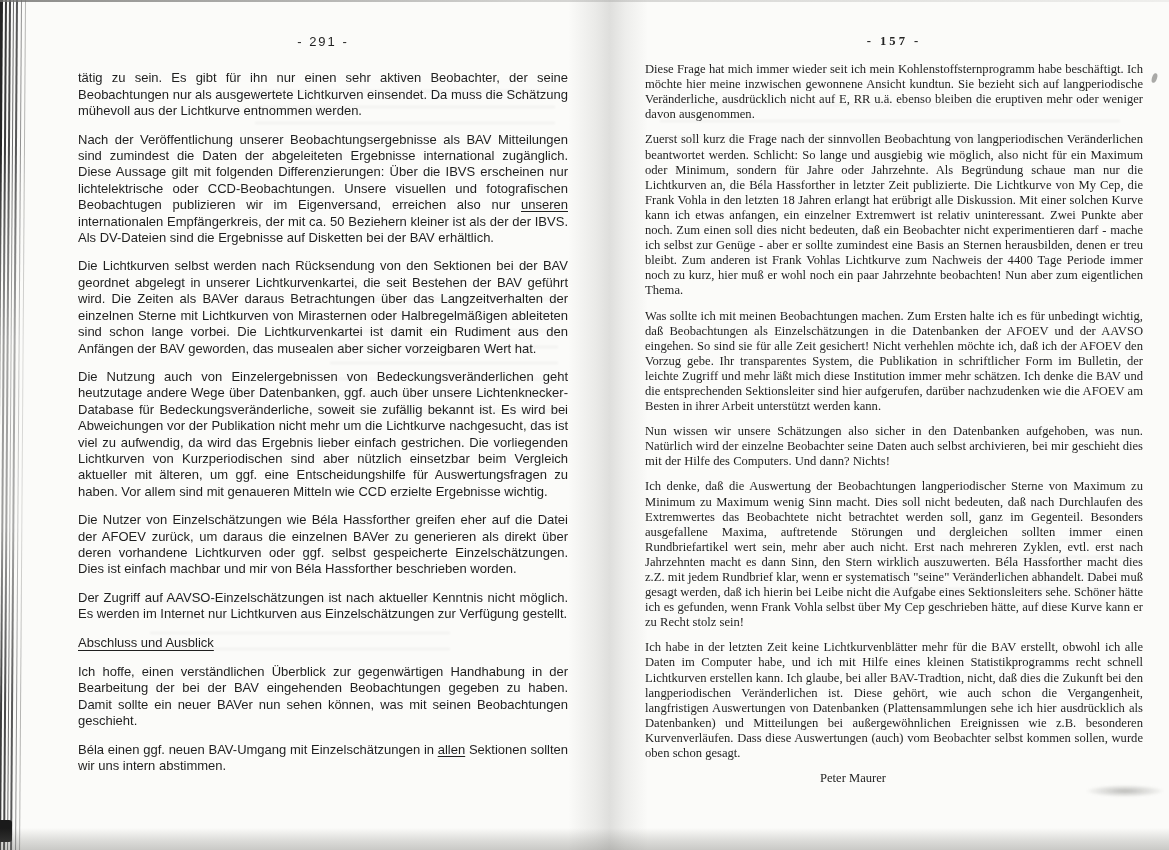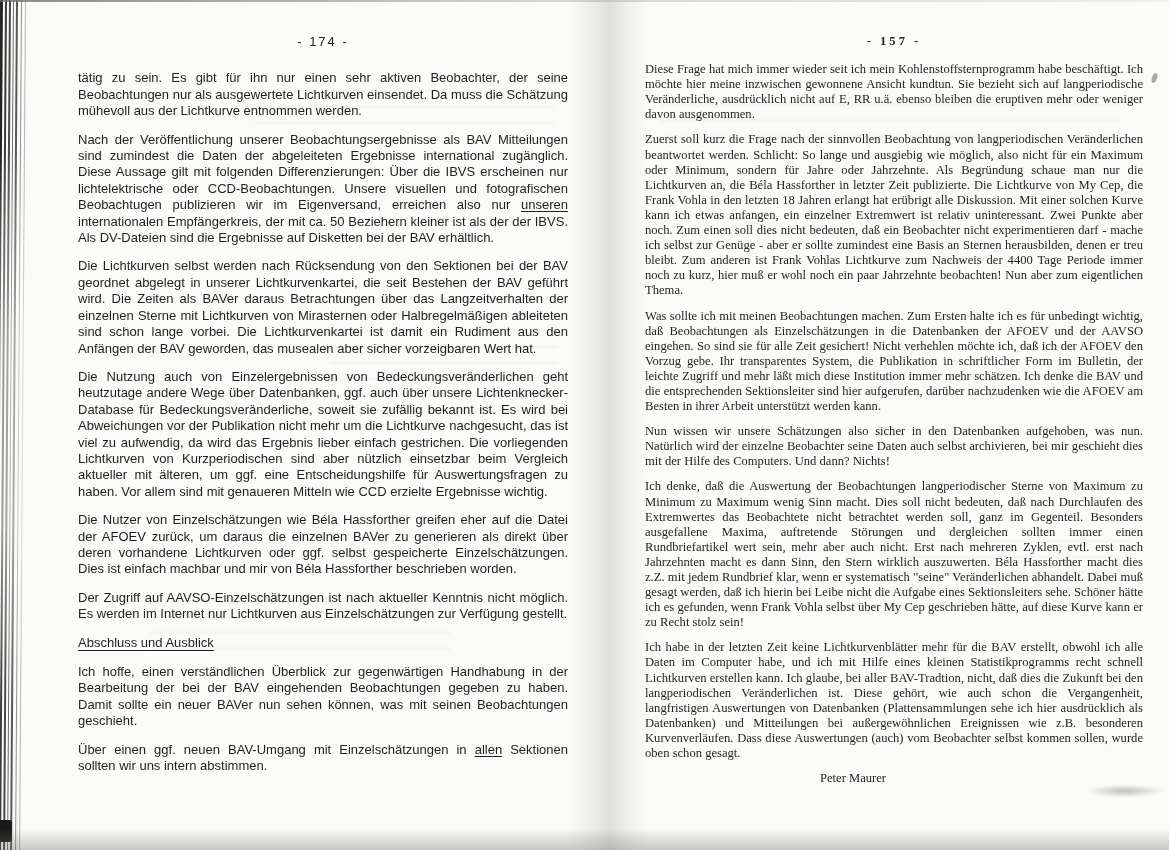--- a/index.html
+++ b/index.html
@@ -106,30 +106,30 @@
   <div class="bottom-shadow"></div>
   <div class="speck"></div>
   <div class="smudge"></div>
   <div class="bleed b1"></div>
   <div class="bleed b2"></div>
   <div class="bleed b3"></div>
   <div class="bleed b4"></div>
   <div class="bleed b5"></div>
 
   <div class="page page-left">
-    <div class="pnum">- 174 -</div>
+    <div class="pnum">- 291 -</div>
     <p>tätig zu sein. Es gibt für ihn nur einen sehr aktiven Beobachter, der seine Beobachtungen nur als ausgewertete Lichtkurven einsendet. Da muss die Schätzung mühevoll aus der Lichtkurve entnommen werden.</p>
     <p><span>Nach der Veröffentlichung unserer Beobachtungsergebnisse als BAV Mitteilungen sind zumindest die Daten der abgeleiteten Ergebnisse international zugänglich. Diese Aussage gilt mit folgenden Differenzierungen:  Über die IBVS erscheinen nur lichtelektrische oder CCD-Beobachtungen. Unsere visuellen und fotografischen Beobachtugen publizieren wir im Eigenversand, erreichen also nur </span><span class="u">unseren</span><span> internationalen Empfängerkreis, der mit ca. 50 Beziehern kleiner ist als der der IBVS. Als DV-Dateien sind die Ergebnisse auf Disketten bei der BAV erhältlich.</span></p>
     <p>Die Lichtkurven selbst werden nach Rücksendung von den Sektionen bei der BAV geordnet abgelegt in unserer  Lichtkurvenkartei, die seit Bestehen der BAV geführt wird. Die Zeiten als BAVer daraus Betrachtungen über das Langzeitverhalten der einzelnen Sterne mit Lichtkurven von Mirasternen oder Halbregelmäßigen  ableiteten sind schon lange vorbei.  Die Lichtkurvenkartei ist damit ein Rudiment aus den Anfängen der BAV geworden, das musealen aber sicher vorzeigbaren Wert hat.</p>
     <p>Die Nutzung auch von Einzelergebnissen von Bedeckungsveränderlichen geht heutzutage andere Wege über Datenbanken, ggf. auch über unsere Lichtenknecker-Database für Bedeckungsveränderliche, soweit sie zufällig bekannt ist. Es wird bei Abweichungen vor der Publikation nicht mehr um die Lichtkurve nachgesucht, das ist  viel zu aufwendig, da wird das Ergebnis lieber einfach gestrichen. Die vorliegenden Lichtkurven von Kurzperiodischen sind aber nützlich einsetzbar beim Vergleich aktueller mit älteren, um ggf. eine Entscheidungshilfe für Auswertungsfragen zu haben. Vor allem sind  mit  genaueren Mitteln wie CCD erzielte Ergebnisse wichtig.</p>
     <p>Die Nutzer von Einzelschätzungen wie Béla Hassforther greifen eher auf die Datei der AFOEV zurück, um daraus die einzelnen BAVer zu generieren als direkt über deren vorhandene Lichtkurven oder ggf. selbst gespeicherte Einzelschätzungen.  Dies ist einfach machbar und mir von Béla Hassforther beschrieben worden.</p>
     <p>Der Zugriff auf AAVSO-Einzelschätzungen ist  nach aktueller Kenntnis nicht möglich. Es werden im Internet nur Lichtkurven aus Einzelschätzungen zur Verfügung gestellt.</p>
     <div class="sheading">Abschluss und Ausblick</div>
     <p>Ich hoffe, einen verständlichen Überblick  zur gegenwärtigen Handhabung in der Bearbeitung der bei der BAV eingehenden Beobachtungen gegeben zu haben.  Damit sollte ein neuer BAVer nun sehen können, was mit seinen Beobachtungen geschieht.</p>
-    <p><span>Über einen ggf. neuen  BAV-Umgang mit  Einzelschätzungen in </span><span class="u">allen</span><span> Sektionen sollten wir uns intern abstimmen.</span></p>
+    <p><span>Béla einen ggf. neuen  BAV-Umgang mit  Einzelschätzungen in </span><span class="u">allen</span><span> Sektionen sollten wir uns intern abstimmen.</span></p>
   </div>
 
   <div class="page page-right">
     <div class="pnum">- 157 -</div>
     <p>Diese Frage hat mich immer wieder seit ich mein Kohlenstoffsternprogramm habe beschäftigt. Ich möchte hier meine inzwischen gewonnene Ansicht kundtun. Sie bezieht sich auf langperiodische Veränderliche, ausdrücklich nicht auf  E, RR u.ä. ebenso bleiben die eruptiven mehr oder weniger davon ausgenommen.</p>
     <p>Zuerst soll kurz die Frage nach der sinnvollen Beobachtung von langperiodischen Veränderlichen beantwortet werden. Schlicht: So lange und ausgiebig wie möglich, also nicht für ein Maximum oder Minimum, sondern für Jahre oder Jahrzehnte. Als Begründung schaue man nur die Lichtkurven an, die Béla Hassforther in letzter Zeit publizierte. Die Lichtkurve von My Cep, die Frank Vohla in den letzten 18 Jahren erlangt hat erübrigt alle Diskussion. Mit einer solchen Kurve kann ich etwas anfangen, ein einzelner Extremwert ist relativ uninteressant. Zwei Punkte aber noch. Zum einen soll dies nicht bedeuten, daß ein Beobachter nicht experimentieren darf - mache ich selbst zur Genüge - aber er sollte zumindest eine Basis an Sternen herausbilden, denen er treu bleibt. Zum anderen ist Frank Vohlas Lichtkurve zum Nachweis der 4400 Tage Periode immer noch zu kurz, hier muß er wohl noch ein paar Jahrzehnte beobachten! Nun aber zum eigentlichen Thema.</p>
     <p>Was sollte ich mit meinen Beobachtungen machen. Zum Ersten halte ich es für unbedingt wichtig, daß Beobachtungen als Einzelschätzungen in die Datenbanken der AFOEV und der AAVSO eingehen. So sind sie für alle Zeit gesichert! Nicht verhehlen möchte ich, daß ich der AFOEV den Vorzug gebe. Ihr transparentes System, die Publikation in schriftlicher Form im Bulletin, der leichte Zugriff und mehr läßt mich diese Institution immer mehr schätzen. Ich denke die BAV und die entsprechenden Sektionsleiter sind hier aufgerufen, darüber nachzudenken wie die AFOEV am Besten in ihrer Arbeit unterstützt werden kann.</p>
     <p>Nun wissen wir unsere Schätzungen also sicher in den Datenbanken aufgehoben, was nun. Natürlich wird der einzelne Beobachter seine Daten auch selbst archivieren, bei mir geschieht dies mit der Hilfe des Computers. Und dann? Nichts!</p>
     <p>Ich denke, daß die Auswertung der Beobachtungen langperiodischer Sterne von Maximum zu Minimum zu Maximum wenig Sinn macht. Dies soll nicht bedeuten, daß nach Durchlaufen des Extremwertes das Beobachtete nicht betrachtet werden soll, ganz im Gegenteil. Besonders ausgefallene Maxima, auftretende Störungen und dergleichen sollten immer einen Rundbriefartikel wert sein, mehr aber auch nicht. Erst nach mehreren Zyklen, evtl. erst nach Jahrzehnten macht es dann Sinn, den Stern wirklich auszuwerten. Béla Hassforther macht dies z.Z. mit jedem Rundbrief klar, wenn er systematisch "seine" Veränderlichen abhandelt. Dabei muß gesagt werden, daß ich hierin bei Leibe nicht die Aufgabe eines Sektionsleiters sehe. Schöner hätte ich es gefunden, wenn Frank Vohla selbst über My Cep geschrieben hätte, auf diese Kurve kann er zu Recht stolz sein!</p>
     <p>Ich habe in der letzten Zeit keine Lichtkurvenblätter mehr für die BAV erstellt, obwohl ich alle Daten im Computer habe, und ich mit Hilfe eines kleinen Statistikprogramms recht schnell Lichtkurven erstellen kann. Ich glaube, bei aller BAV-Tradtion, nicht, daß dies die Zukunft bei den langperiodischen Veränderlichen ist. Diese gehört, wie auch schon die Vergangenheit, langfristigen Auswertungen von Datenbanken (Plattensammlungen sehe ich hier ausdrücklich als Datenbanken) und Mitteilungen bei außergewöhnlichen Ereignissen wie z.B. besonderen Kurvenverläufen. Dass diese Auswertungen (auch) vom Beobachter selbst kommen sollen, wurde oben schon gesagt.</p>

